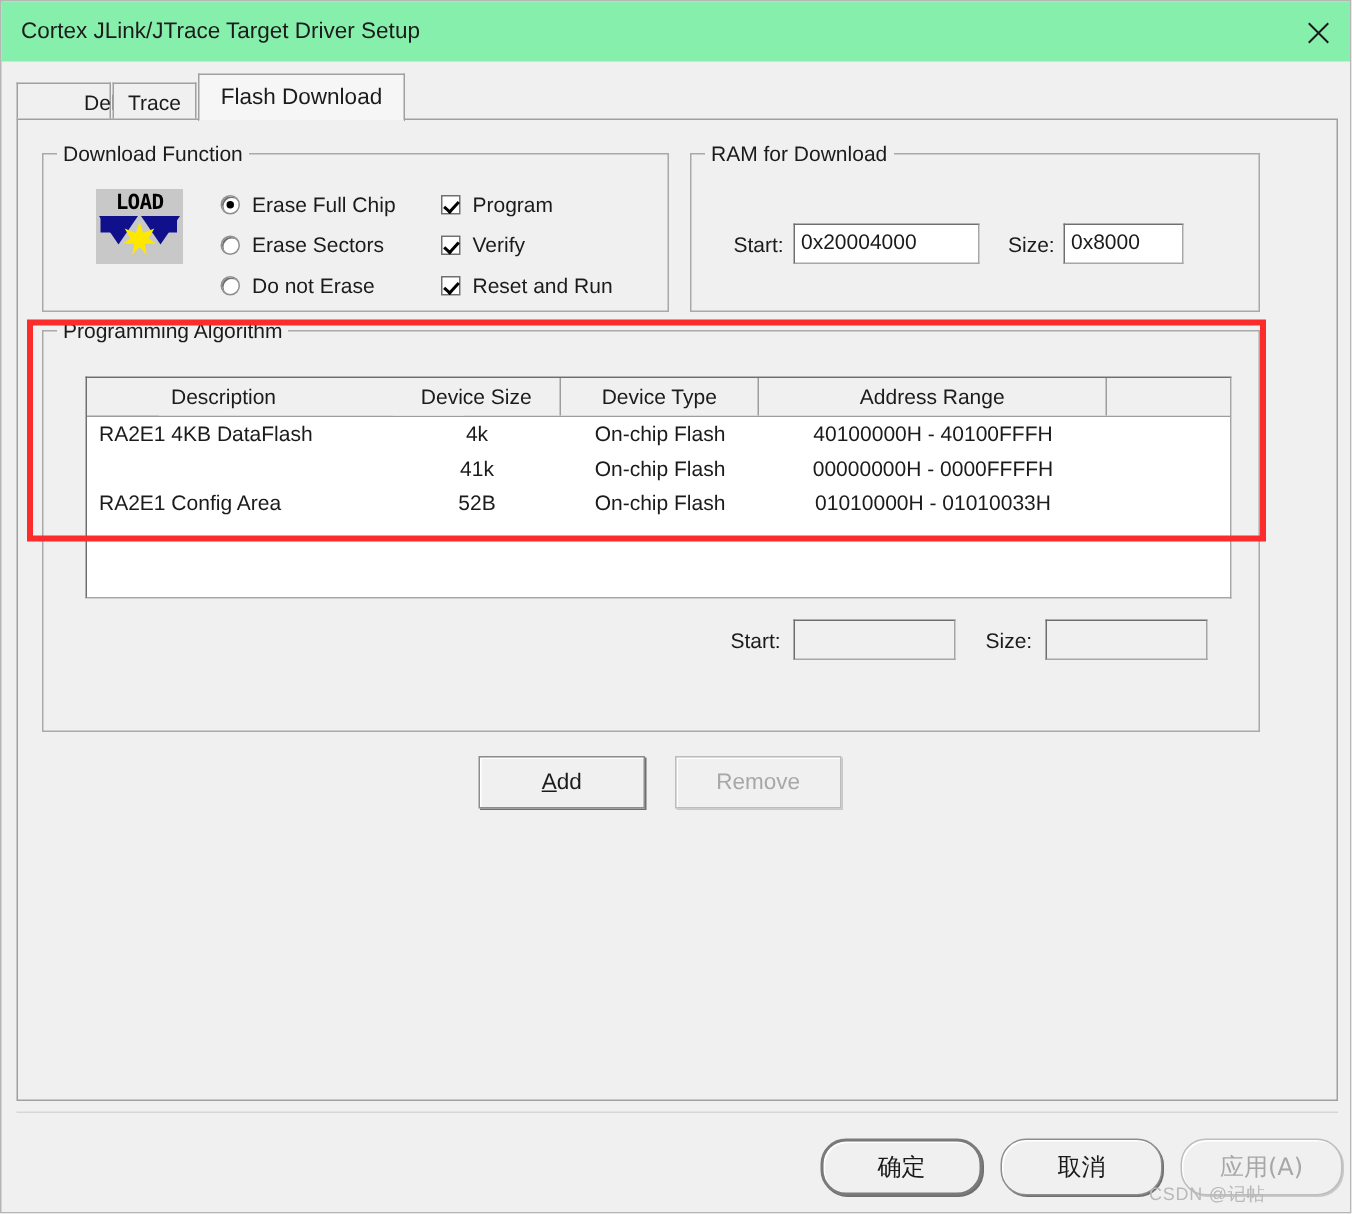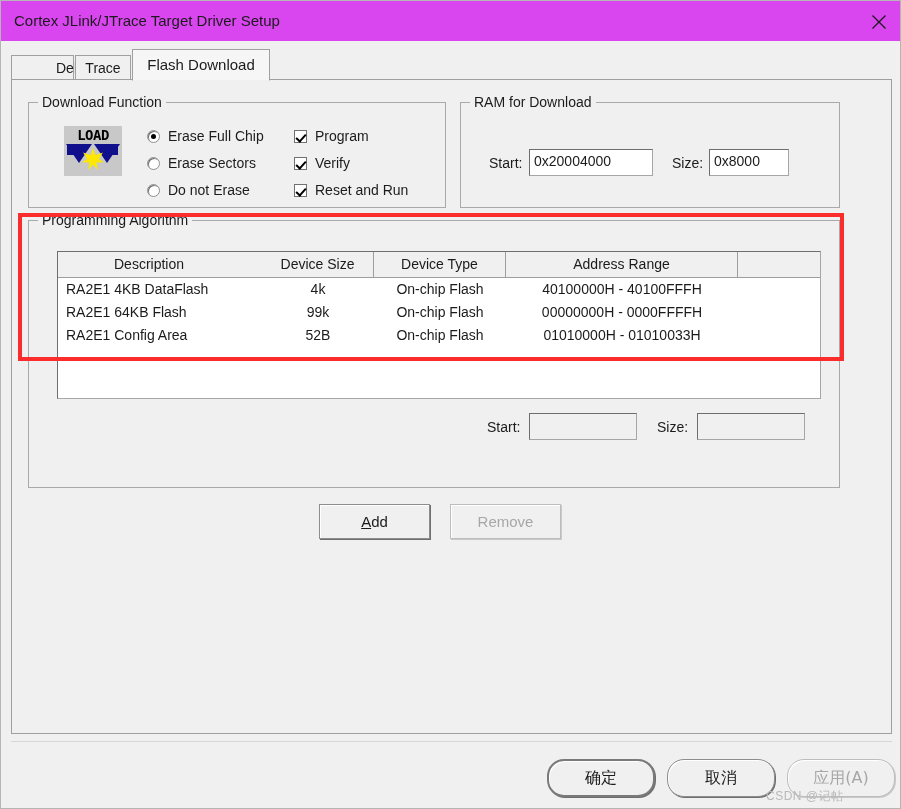--- a/index.html
+++ b/index.html
@@ -19,21 +19,21 @@
     overflow: hidden;
     border: 1px solid #b5b5b5;
     box-sizing: border-box;
   }
 
   
   .titlebar {
     position: absolute;
     left: 0; top: 0;
     width: 901px; height: 40px;
-    background: #d946ef;
+    background: #86efac;
     box-sizing: border-box;
   }
   .title-text {
     position: absolute;
     left: 13px; top: 11px;
     font-size: 15px;
     color: #1b1b1b;
     white-space: nowrap;
   }
   .close-btn {
@@ -416,22 +416,21 @@
           <div class="lv-th" style="left:680px; width:82px;  border-right:none;"></div>
         </div>
         <div class="lv-body">
           <div class="lv-row">
             <div class="lv-td" style="left:0px;   width:204px; padding-left:8px;">RA2E1 4KB DataFlash</div>
             <div class="lv-td" style="left:204px; width:112px; text-align:center;">4k</div>
             <div class="lv-td" style="left:316px; width:132px; text-align:center;">On-chip Flash</div>
             <div class="lv-td" style="left:448px; width:232px; text-align:center;">40100000H - 40100FFFH</div>
           </div>
           <div class="lv-row">
-            <div class="lv-td" style="left:0px;   width:204px; padding-left:8px;">RA2E1 64KB Flash</div>
-            <div class="lv-td" style="left:204px; width:112px; text-align:center;">99k</div>
+            <div class="lv-td" style="left:204px; width:112px; text-align:center;">41k</div>
             <div class="lv-td" style="left:316px; width:132px; text-align:center;">On-chip Flash</div>
             <div class="lv-td" style="left:448px; width:232px; text-align:center;">00000000H - 0000FFFFH</div>
           </div>
           <div class="lv-row">
             <div class="lv-td" style="left:0px;   width:204px; padding-left:8px;">RA2E1 Config Area</div>
             <div class="lv-td" style="left:204px; width:112px; text-align:center;">52B</div>
             <div class="lv-td" style="left:316px; width:132px; text-align:center;">On-chip Flash</div>
             <div class="lv-td" style="left:448px; width:232px; text-align:center;">01010000H - 01010033H</div>
           </div>
         </div>

